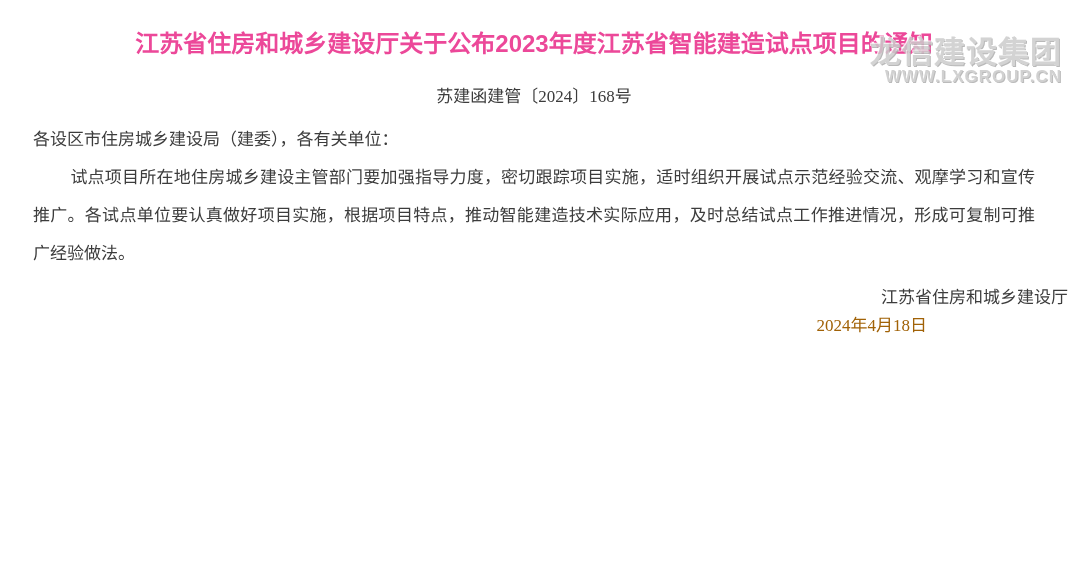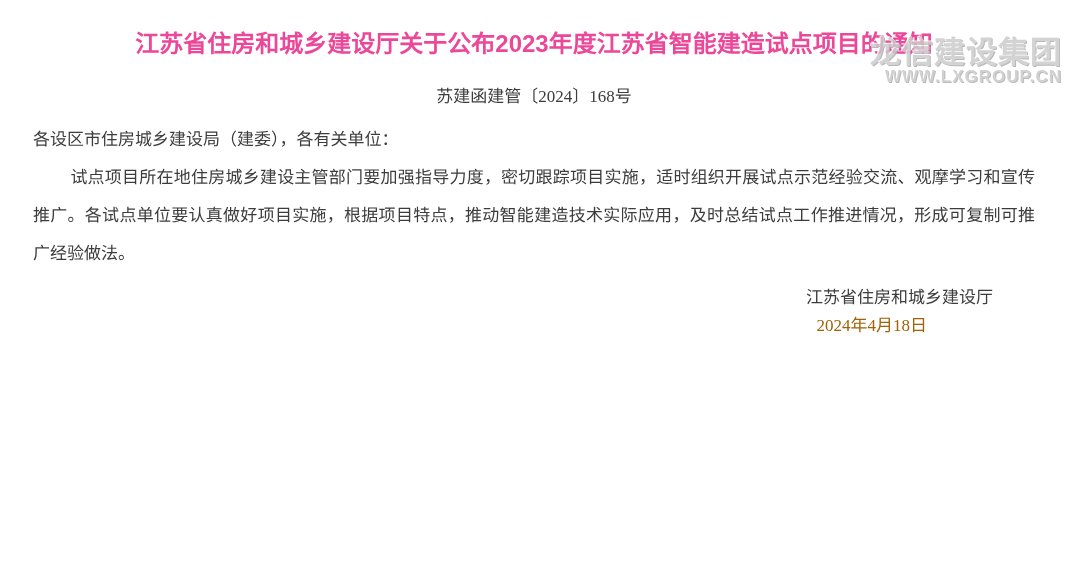--- a/index.html
+++ b/index.html
@@ -96,21 +96,20 @@
   }
   .file-icon {
     display: inline-block;
     vertical-align: -2px;
     margin-right: 2px;
   }
   
   .signature-org {
     margin-top: 11px;
     text-align: right;
-    padding-right: 75px;
     font-size: 17px;
     line-height: 28px;
     color: #3c3c3c;
   }
   .signature-date {
     text-align: right;
     padding-right: 141px;
     font-size: 17px;
     line-height: 28px;
     color: #a16207;

